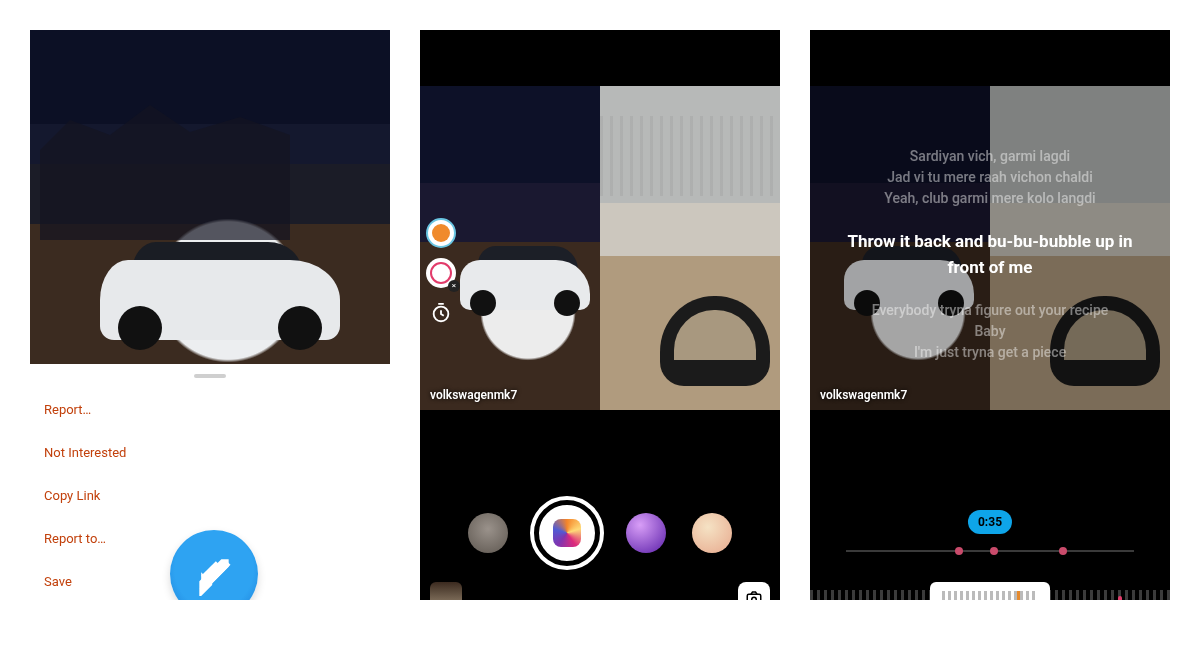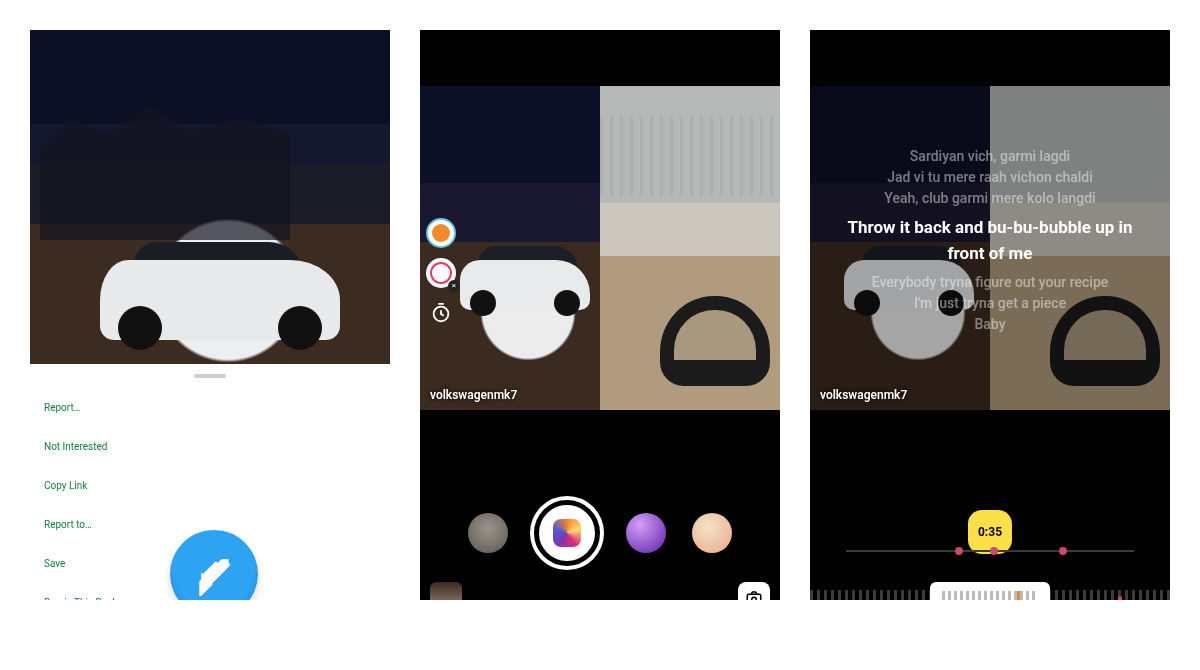--- a/index.html
+++ b/index.html
@@ -57,22 +57,22 @@
     position: absolute;
     left: 0; right: 0; top: 334px; bottom: 0;
     background: #fff;
     padding-top: 10px;
   }
   .sheet-handle {
     width: 32px; height: 4px; border-radius: 2px;
     background: #cfcfcf; margin: 0 auto 10px;
   }
   .sheet-item {
-    font-size: 10px;
-    color: #15803d;
+    font-size: 13px;
+    color: #c2410c;
     padding: 14px 14px;
     cursor: pointer;
   }
   .download-badge {
     position: absolute;
     left: 140px; top: 500px;
     width: 88px; height: 88px;
     z-index: 5;
   }
   .download-badge .circ {
@@ -201,30 +201,30 @@
   .s3-overlay {
     position:absolute; left:0; right:0; top:56px; height:324px;
     background:rgba(0,0,0,.30);
   }
   .lyrics {
     position:absolute; left:0; right:0; top:116px;
     text-align:center; color:#fff; padding:0 20px;
     font-size:14px; line-height:1.5;
   }
   .lyric-dim { opacity:.45; font-weight:500; }
-  .lyric-hi { font-size:17px; font-weight:700; margin:6px 0; }
+  .lyric-hi { font-size:17px; font-weight:700; margin:20px 0; }
   .s3-user-tag {
     position:absolute; left:10px; top:358px;
     color:#fff; font-size:12px; font-weight:600; text-shadow:0 0 4px #000;
   }
   .s3-bottom { position:absolute; left:0; right:0; top:380px; bottom:0; background:#000; }
   .time-pill {
     position:absolute; left:50%; top:480px; transform:translateX(-50%);
-    background:#fde047; color:#000; font-size:12px; font-weight:700;
-    padding:15px 10px; border-radius:14px;
+    background:#0ea5e9; color:#000; font-size:12px; font-weight:700;
+    padding:5px 10px; border-radius:14px;
   }
   .track {
     position:absolute; left:36px; right:36px; top:520px; height:2px;
     background:#3a3a3a;
   }
   .track .dot{position:absolute;top:-3px;width:8px;height:8px;border-radius:50%;background:#c94b6b}
   .waverow {
     position:absolute; left:0; right:0; top:550px; height:50px;
     display:flex; align-items:center;
   }
@@ -340,22 +340,22 @@
           <div class="hp"></div>
       </div>
     </div>
     <div class="s3-overlay"></div>
     <div class="lyrics">
       <div class="lyric-dim">Sardiyan vich, garmi lagdi</div>
       <div class="lyric-dim">Jad vi tu mere raah vichon chaldi</div>
       <div class="lyric-dim">Yeah, club garmi mere kolo langdi</div>
       <div class="lyric-hi">Throw it back and bu-bu-bubble up in front of me</div>
       <div class="lyric-dim">Everybody tryna figure out your recipe</div>
+      <div class="lyric-dim">Baby</div>
       <div class="lyric-dim">I'm just tryna get a piece</div>
-      <div class="lyric-dim">Baby</div>
     </div>
     <div class="s3-user-tag">volkswagenmk7</div>
     <div class="s3-bottom"></div>
     <div class="time-pill">0:35</div>
     <div class="track">
       <div class="dot" style="left:38%"></div>
       <div class="dot" style="left:50%"></div>
       <div class="dot" style="left:74%"></div>
     </div>
     <div class="waverow">

